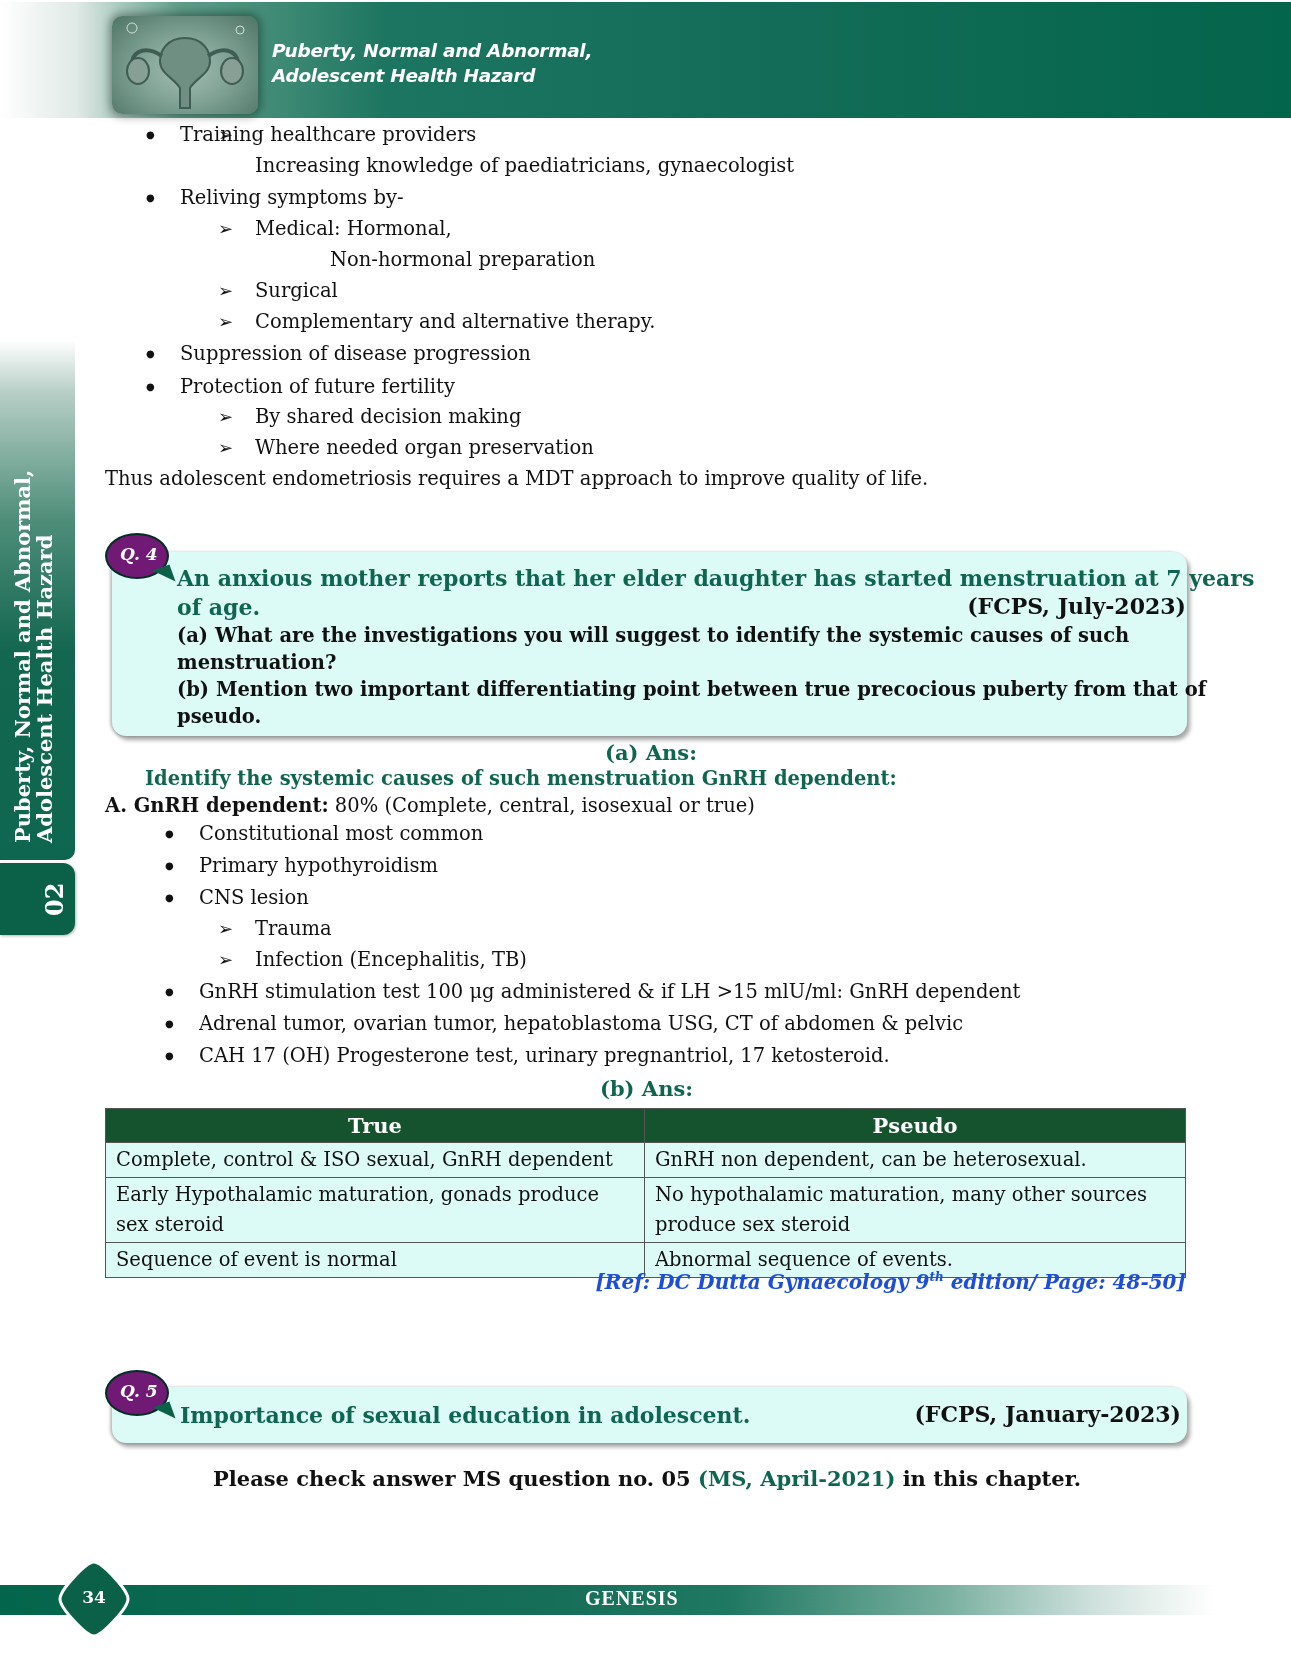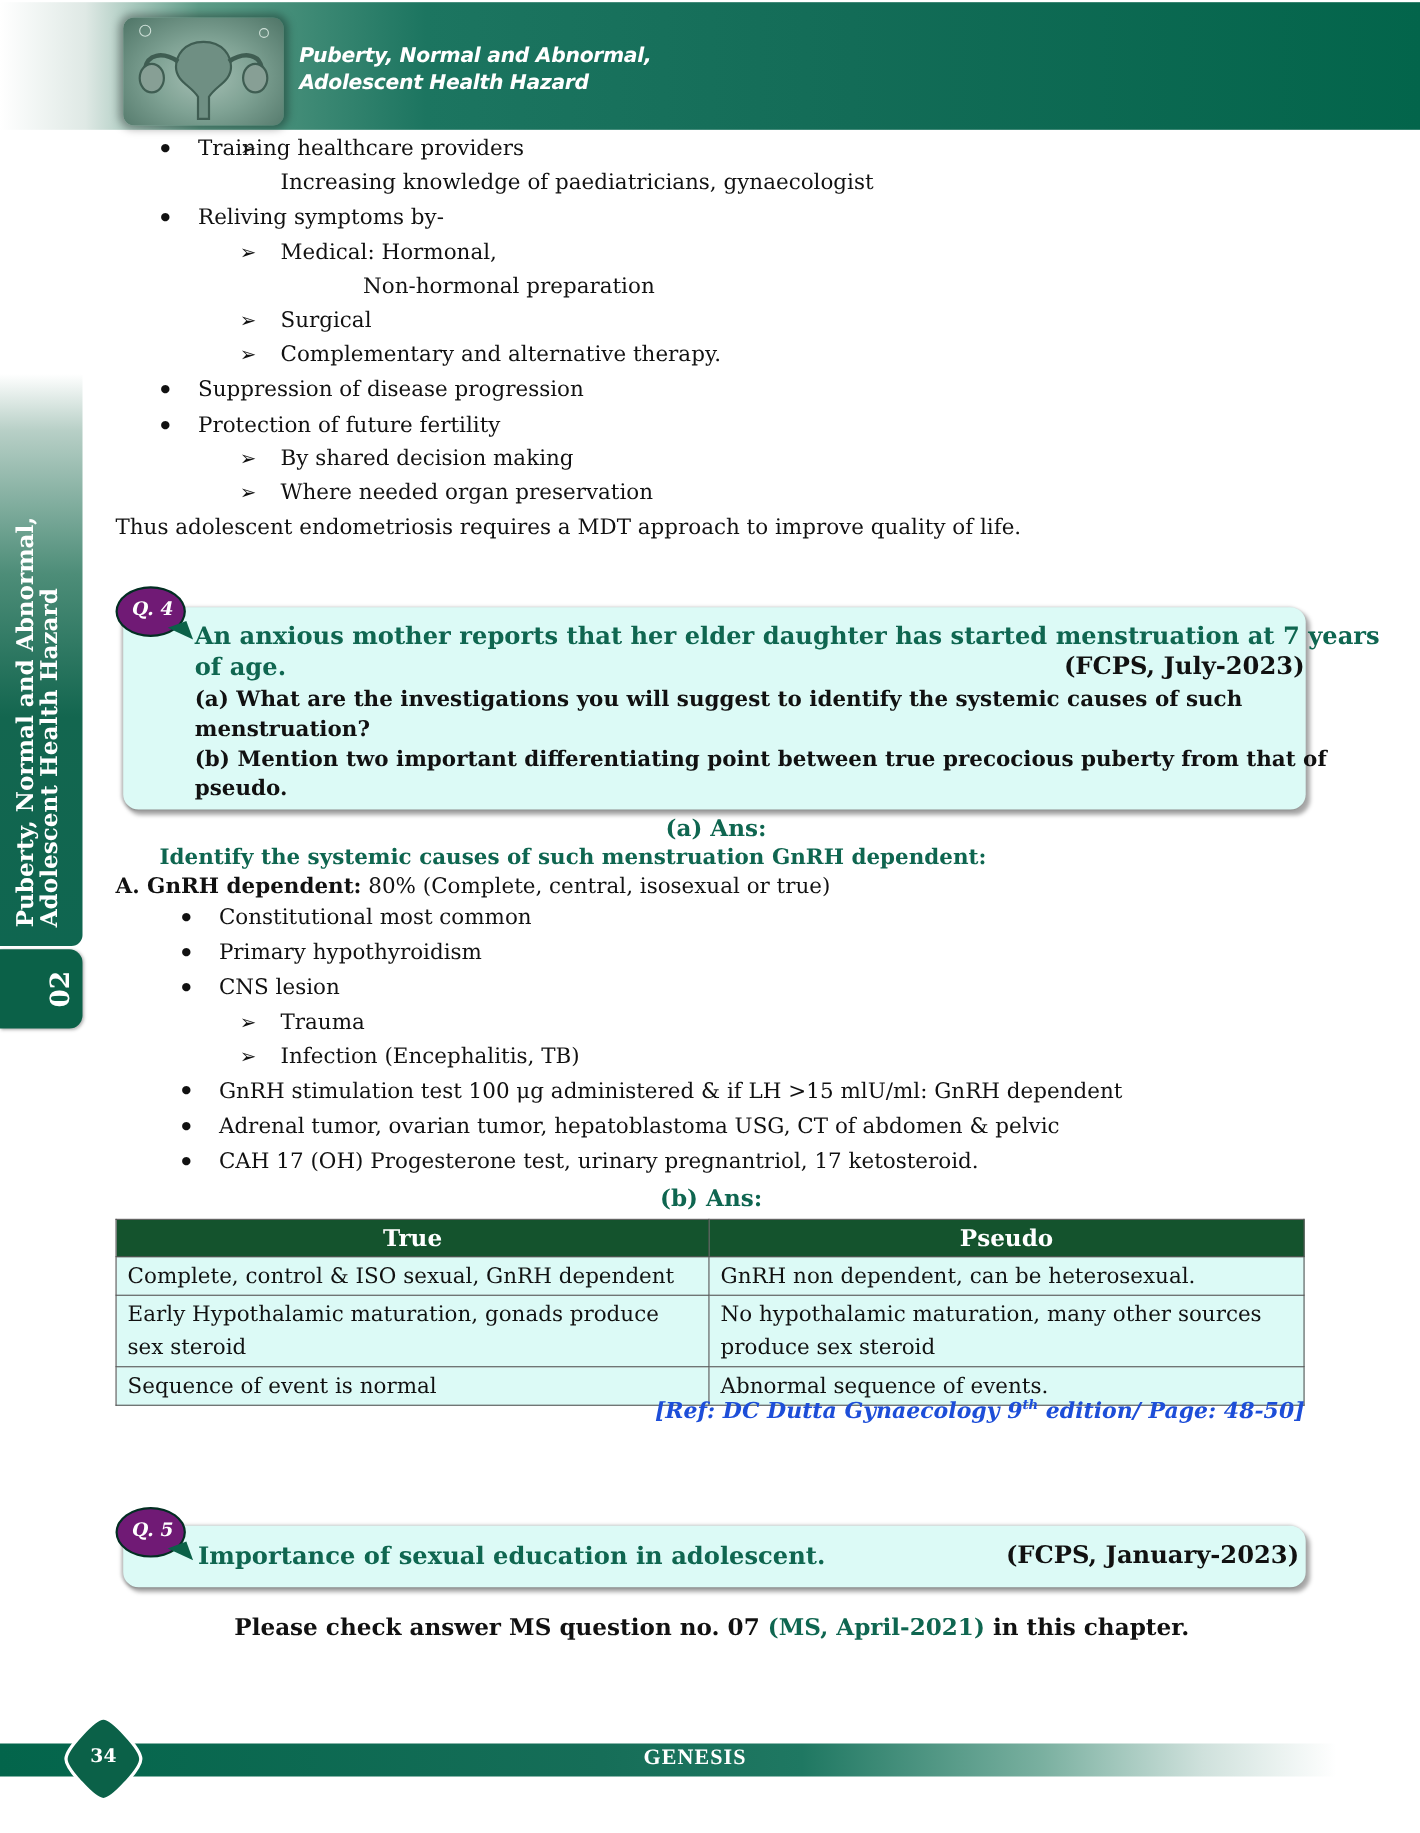--- a/index.html
+++ b/index.html
@@ -177,21 +177,21 @@
   </div>
 
   <div class="qbox" style="left:112px; top:1387px; width:1075px; height:56px;"></div>
   <div class="qbubble" style="left:105px; top:1370px;">
     <span>Q. 5</span>
   </div>
   <div class="qtitle" style="left:180px; top:1401px;">Importance of sexual education in adolescent.</div>
   <div class="qsrc" style="right:110px; top:1401px;">(FCPS, January-2023)</div>
 
   <div class="line bold" style="left:213px; top:1466px; font-size:21px;">
-    <span>Please check answer MS question no. 07 </span><span class="green">(MS, April-2021)</span><span> in this chapter.</span>
+    <span>Please check answer MS question no. 05 </span><span class="green">(MS, April-2021)</span><span> in this chapter.</span>
   </div>
 </div>
 
 <div class="footer-bar"></div>
 <div class="page-badge">
   <svg viewBox="0 0 72 78">
     <path d="M36 2 C44 2 70 30 70 39 C70 48 44 76 36 76 C28 76 2 48 2 39 C2 30 28 2 36 2Z" fill="#0b6148" stroke="#ffffff" stroke-width="3"></path>
   </svg>
 </div>
 <div class="page-num">34</div>

